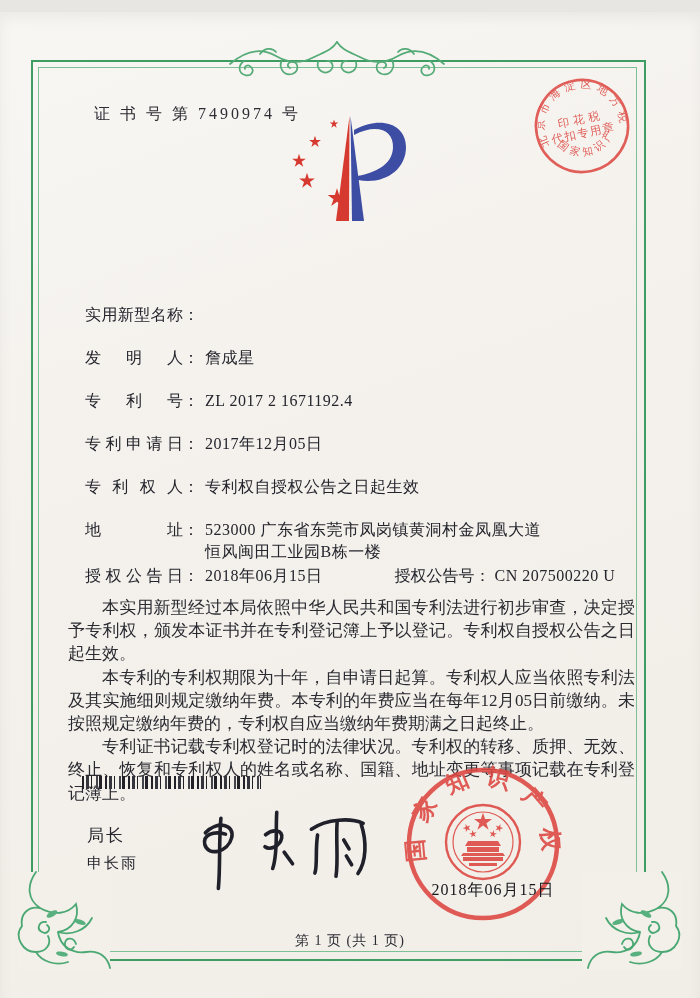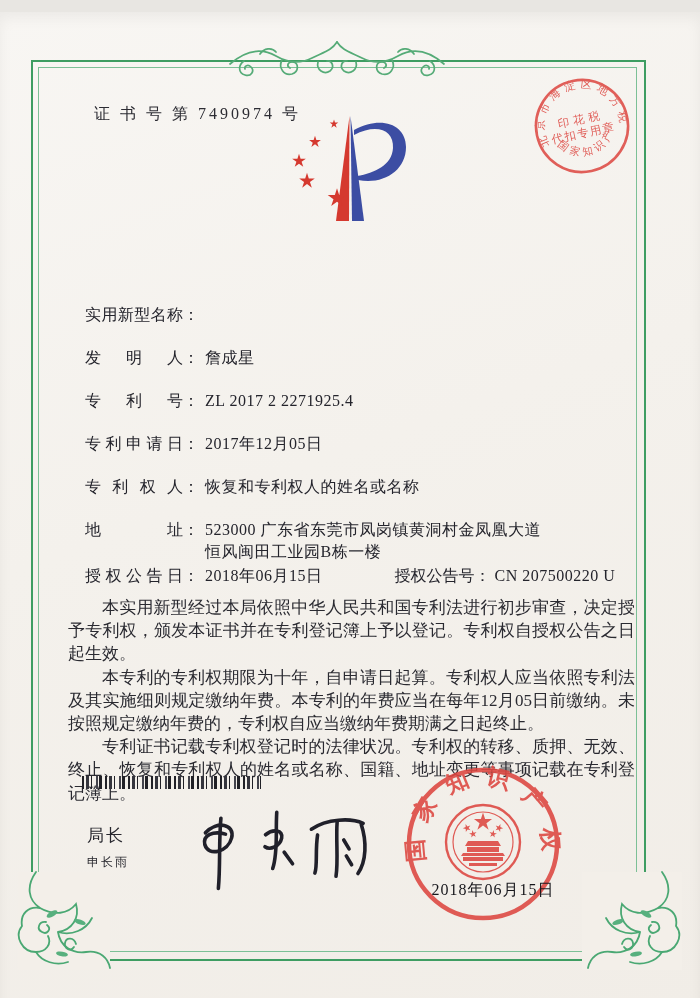--- a/index.html
+++ b/index.html
@@ -54,21 +54,21 @@
   .barcode{
     position:absolute;left:82px;top:764px;width:179px;height:13px;
     background:repeating-linear-gradient(90deg,
       #212127 0 2px,transparent 2px 4px,
       #35353d 4px 7px,transparent 7px 9px,
       #212127 9px 10px,transparent 10px 14px,
       #43434c 14px 16px,transparent 16px 17px,
       #212127 17px 20px,transparent 20px 23px);
   }
   .sig-title{position:absolute;left:87px;top:812px;font-size:17px;color:#26262d;letter-spacing:2px;font-family:"Liberation Sans","DejaVu Sans",sans-serif;}
-  .sig-name{position:absolute;left:87px;top:842px;font-size:12px;color:#26262d;letter-spacing:2px;font-family:"Liberation Sans","DejaVu Sans",sans-serif;}
+  .sig-name{position:absolute;left:87px;top:842px;font-size:15px;color:#26262d;letter-spacing:2px;font-family:"Liberation Sans","DejaVu Sans",sans-serif;}
   .sig-hand{position:absolute;left:192px;top:788px;width:190px;height:96px;transform:rotate(-2deg);}
   
   .seal-big{position:absolute;left:403px;top:752px;width:160px;height:160px;opacity:.88;}
   .seal-date{
     position:absolute;left:418px;top:868px;width:150px;
     font-size:16px;color:#17171c;letter-spacing:1px;text-align:center;
   }
   .tax-stamp{position:absolute;left:532px;top:64px;width:100px;height:100px;opacity:.85;transform:rotate(-12deg);}
   
   .footer{
@@ -159,31 +159,31 @@
         <span class="fcolon">：</span>
     </div>
     <div class="frow">
       <span class="flabel">发明人</span>
         <span class="fcolon">：</span>
       <span class="fvalue">詹成星</span>
     </div>
     <div class="frow">
       <span class="flabel">专利号</span>
         <span class="fcolon">：</span>
-      <span class="fvalue">ZL 2017 2 2271925.4</span>
+      <span class="fvalue">ZL 2017 2 1671192.4</span>
     </div>
     <div class="frow">
       <span class="flabel">专利申请日</span>
         <span class="fcolon">：</span>
       <span class="fvalue">2017年12月05日</span>
     </div>
     <div class="frow">
       <span class="flabel">专利权人</span>
         <span class="fcolon">：</span>
-      <span class="fvalue">恢复和专利权人的姓名或名称</span>
+      <span class="fvalue">专利权自授权公告之日起生效</span>
     </div>
     <div class="frow tight">
       <span class="flabel">地址</span>
         <span class="fcolon">：</span>
       <span class="fvalue wrapv">523000 广东省东莞市凤岗镇黄洞村金凤凰大道恒风闽田工业园B栋一楼</span>
     </div>
     <div class="frow">
       <span class="flabel">授权公告日</span>
         <span class="fcolon">：</span>
       <span class="fvalue">2018年06月15日</span>
@@ -256,14 +256,15 @@
     <text font-size="11" fill="#dd4640" font-family="Liberation Serif,DejaVu Serif,serif">
       <textPath href="#taxTop" startOffset="0" textLength="168">北京市海淀区地方税务局</textPath>
     </text>
     <text x="50" y="47" font-size="11.5" fill="#dd4640" text-anchor="middle" letter-spacing="4" font-family="Liberation Serif,DejaVu Serif,serif">印花税</text>
     <text x="50" y="61" font-size="11.5" fill="#dd4640" text-anchor="middle" letter-spacing="1.5" font-family="Liberation Serif,DejaVu Serif,serif">代扣专用章</text>
     <text font-size="10.5" fill="#dd4640" font-family="Liberation Serif,DejaVu Serif,serif">
       <textPath href="#taxBottom" startOffset="4" textLength="96">国家知识产权局</textPath>
     </text>
   </svg>
 
+  <div class="footer">第 1 页 (共 1 页)</div>
 
 </div>
 
 </body></html>

